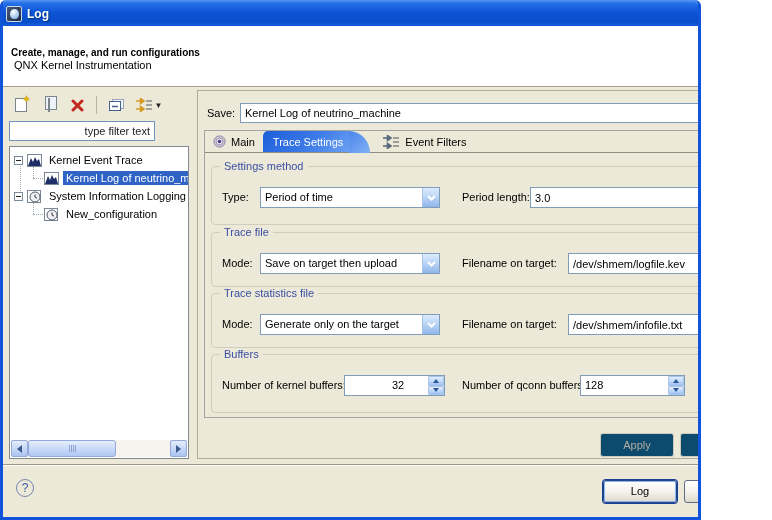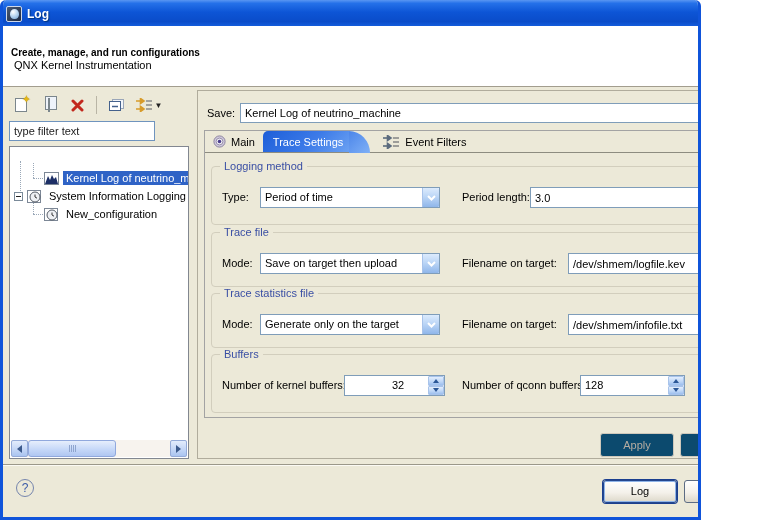--- a/index.html
+++ b/index.html
@@ -59,21 +59,21 @@
   .tb-sep { width: 1px; height: 18px; background: #b9b5a5; margin: 0 2px; }
   .tb-caret { font-size: 8px; color: #222; margin-left: 2px; }
   .pg { position: relative; width: 12px; height: 14px; background: #fff; border: 1px solid #7b868c; }
   .pg.back { position: absolute; left: -3px; top: -3px; background: #eef3fa; }
   .star { position: absolute; right: -5px; top: -6px; color: #e4b618; font-size: 11px; text-shadow: 0 0 1px #9a7b00; }
 
   
   .filter-input {
     position: absolute; left: 6px; top: 121px; width: 146px; height: 20px;
     border: 1px solid #6f94be; background: #fff; font-family: "Liberation Sans", sans-serif;
-    font-size: 11px; padding: 2px 4px; color: #222;
+    font-size: 11px; padding: 2px 4px; color: #222; text-align: right;
   }
 
   
   .tree-panel {
     position: absolute; left: 6px; top: 146px; width: 180px; height: 313px;
     background: #fff; border: 1px solid #828790; overflow: hidden;
   }
   .tree-row { position: absolute; height: 18px; display: flex; align-items: center; gap: 4px; white-space: nowrap; }
   .expander { width: 9px; height: 9px; background: #fff; border: 1px solid #7a8a99; position: relative; flex: none; }
   .expander::after { content: ""; position: absolute; left: 1px; top: 3px; width: 5px; height: 1px; background: #222; }
@@ -241,20 +241,28 @@
 
   <input class="filter-input" value="type filter text" style="">
 
   <div class="tree-panel">
     <div class="dot-v" style="left:10px; top:14px; height:36px;"></div>
     <div class="dot-v" style="left:23px; top:16px; height:15px;"></div>
     <div class="dot-h" style="left:23px; top:31px; width:12px;"></div>
     <div class="dot-v" style="left:23px; top:52px; height:15px;"></div>
     <div class="dot-h" style="left:23px; top:67px; width:12px;"></div>
 
+    <div class="tree-row" style="left:4px; top:4px; right:0;">
+      <span class="expander"></span>
+      <svg class="tree-icon" width="15" height="13" viewBox="0 0 15 13">
+        <rect x="0.5" y="0.5" width="14" height="12" fill="#ffffff" stroke="#7c8796"></rect>
+        <path d="M1 12 L4 4 L6 8 L8 3 L10 7 L12 5 L14 12 Z" fill="#1d2f66"></path>
+      </svg>
+      <span class="tree-label">Kernel Event Trace</span>
+    </div>
 
     <div class="tree-row" style="left:34px; top:22px; right:0;">
       <svg class="tree-icon" width="15" height="13" viewBox="0 0 15 13">
         <rect x="0.5" y="0.5" width="14" height="12" fill="#ffffff" stroke="#7c8796"></rect>
         <path d="M1 12 L4 4 L6 8 L8 3 L10 7 L12 5 L14 12 Z" fill="#1d2f66"></path>
       </svg>
       <span class="tree-label selected">Kernel Log of neutrino_machine</span>
     </div>
 
     <div class="tree-row" style="left:4px; top:40px; right:0;">
@@ -324,21 +332,21 @@
               <line x1="0" y1="11" x2="5" y2="11"></line>
                 <path d="M4.5,8.5 L8,11 L4.5,13.5 z"></path>
             </g>
           </svg>
           <span>Event Filters</span>
         </div>
       </div>
     </div>
 
     <div class="group g1">
-      <span class="group-title">Logging method</span>
+      <span class="group-title">Settings method</span>
       <span class="fld-label" style="left:10px">Type:</span>
       <div class="combo" style="left:48px; width:180px;">
         <span class="combo-text">Period of time</span>
         <span class="combo-btn">
           <svg width="9" height="6" viewBox="0 0 9 6">
             <path d="M1 1 L4.5 4.5 L8 1" stroke="#ffffff" stroke-width="2" fill="none"></path>
           </svg>
         </span>
       </div>
       <span class="fld-label" style="left:250px">Period length:</span>

